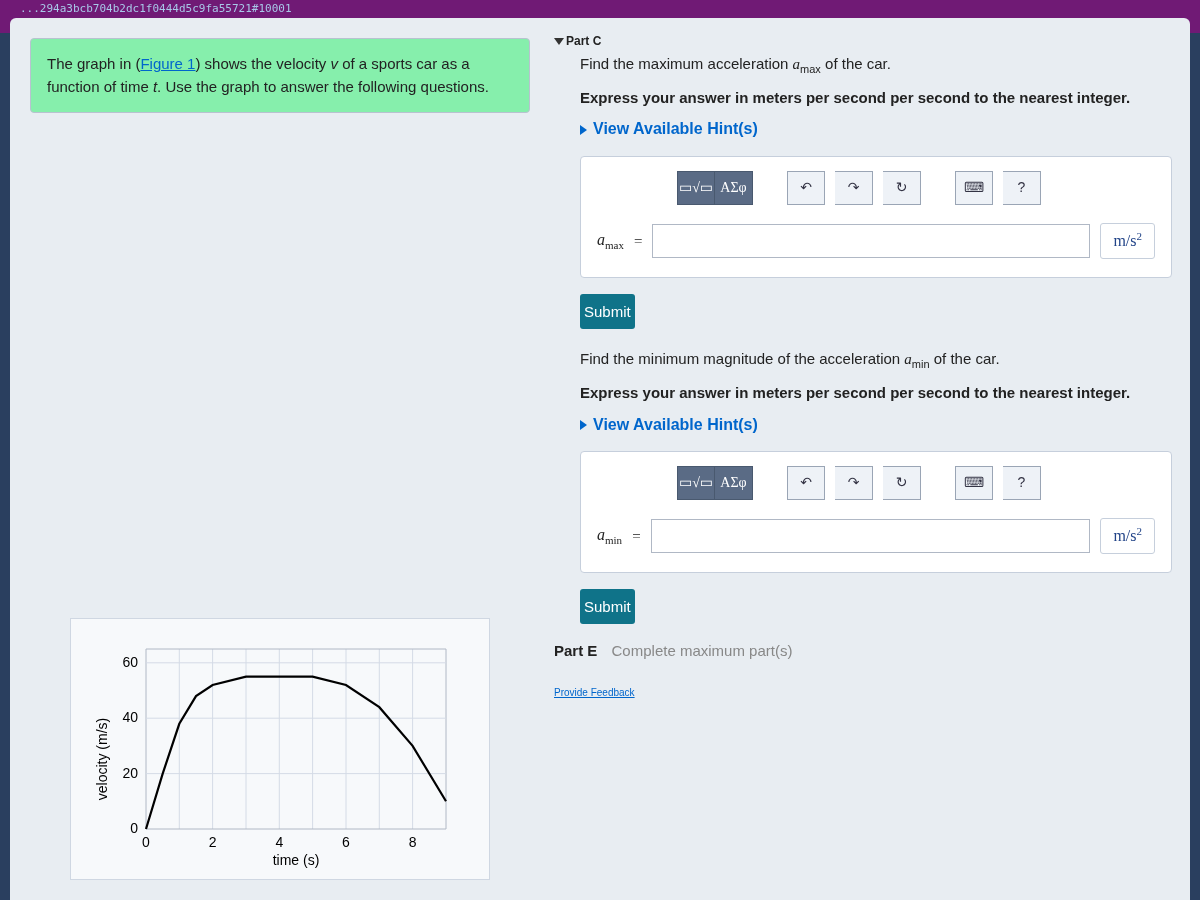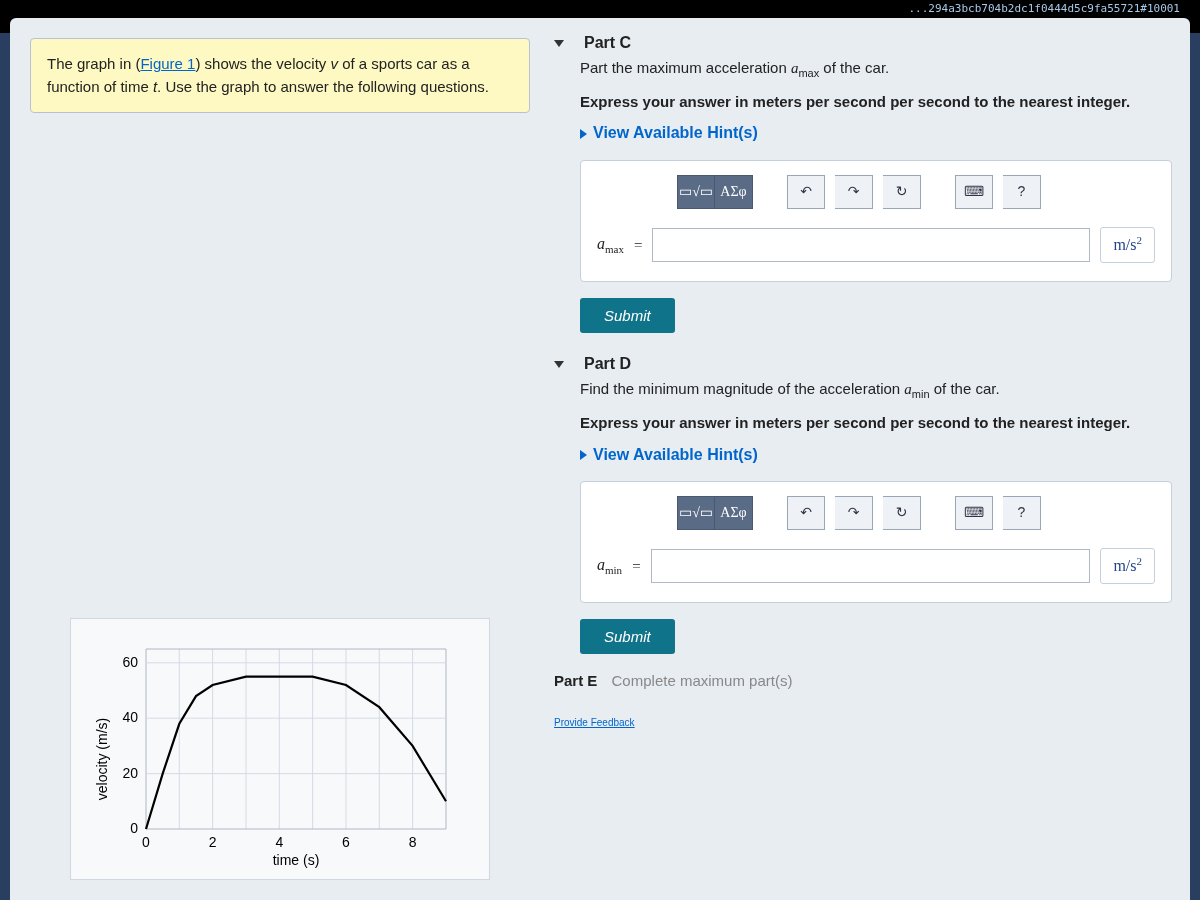--- a/index.html
+++ b/index.html
@@ -8,42 +8,42 @@
     background: #2a3f5f;
     width: 1200px;
     height: 900px;
     overflow: hidden;
     position: relative;
   }
   .url-bar {
     position: absolute;
     top: 0; left: 0; right: 0;
     height: 33px;
-    background: #000000;
+    background: #701a75;
     color: #a8c8e8;
     font-size: 11px;
-    text-align: right;
+    text-align: left;
     padding: 2px 20px;
     font-family: monospace;
   }
   .page {
     position: absolute;
     top: 18px; left: 10px; right: 10px; bottom: 0;
     background: #e8edf2;
     border-radius: 6px 6px 0 0;
     display: flex;
   }
   .left-col {
     width: 540px;
     padding: 20px;
     display: flex;
     flex-direction: column;
   }
   .problem-box {
-    background: #fef9c3;
+    background: #86efac;
     border: 1px solid #b8c2d0;
     border-radius: 4px;
     padding: 14px 16px;
     font-size: 15px;
     line-height: 1.5;
     color: #222;
   }
   .problem-box a { color: #0066cc; text-decoration: underline; }
   .problem-box .ital { font-style: italic; }
   .spacer { flex: 1; }
@@ -75,22 +75,22 @@
   .chart-svg { display: block; }
   .right-col {
     flex: 1;
     padding: 12px 18px 12px 4px;
     display: flex;
     flex-direction: column;
     gap: 18px;
     overflow: hidden;
   }
   .part-header {
-    display: flex; align-items: center; gap: 20px;
-    font-size: 16px; font-weight: bold; color: #222;
+    display: flex; align-items: center; gap: 2px;
+    font-size: 12px; font-weight: bold; color: #222;
     padding: 4px 0;
   }
   .caret-down {
     width: 0; height: 0;
     border-left: 5px solid transparent;
     border-right: 5px solid transparent;
     border-top: 7px solid #333;
   }
   .part-body {
     padding-left: 26px;
@@ -163,25 +163,24 @@
     font-size: 16px;
     background: #fff;
     color: #224488;
   }
   .unit-box sup { font-size: 11px; }
   .submit-btn {
     margin-top: 16px;
     background: #0f7389;
     color: #fff;
     border: none;
-    padding: 9px 24px;
+    padding: 9px 4px;
     font-size: 15px;
     border-radius: 3px;
     cursor: pointer;
-    font-style: italic;
   }
   .part-e-row {
     padding-left: 0px;
     font-size: 15px;
     color: #222;
   }
   .part-e-row .pe-label { font-weight: bold; margin-right: 10px; }
   .part-e-row .pe-msg { color: #888; }
   .feedback-link {
     color: #0066cc; text-decoration: underline;
@@ -252,21 +251,21 @@
 
   <div class="right-col">
 
     <div>
       <div class="part-header">
         <span class="caret-down"></span>
         <span>Part C</span>
       </div>
       <div class="part-body">
         <div>
-          <span>Part the maximum acceleration </span><span style="font-style:italic;font-family:'Times New Roman',serif">a</span><sub style="font-size:11px">max</sub><span> of the car.</span>
+          <span>Find the maximum acceleration </span><span style="font-style:italic;font-family:'Times New Roman',serif">a</span><sub style="font-size:11px">max</sub><span> of the car.</span>
         </div>
         <div class="bold" style="margin-top:8px">Express your answer in meters per second per second to the nearest integer.</div>
         <div class="hint-link">
           <span class="caret-right"></span>
           <span>View Available Hint(s)</span>
         </div>
         <div class="answer-box">
           <div class="toolbar">
             <div class="tool-group">
               <div class="tool-btn dark">▭√▭</div>
@@ -285,24 +284,20 @@
             <span>=</span>
             <input class="answer-input" type="text" style="">
             <span class="unit-box"><span>m/s</span><sup>2</sup></span>
           </div>
         </div>
         <button class="submit-btn">Submit</button>
       </div>
     </div>
 
     <div>
-      <div class="part-header">
-        <span class="caret-down"></span>
-        <span>Part D</span>
-      </div>
       <div class="part-body">
         <div>
           <span>Find the minimum magnitude of the acceleration </span><span style="font-style:italic;font-family:'Times New Roman',serif">a</span><sub style="font-size:11px">min</sub><span> of the car.</span>
         </div>
         <div class="bold" style="margin-top:8px">Express your answer in meters per second per second to the nearest integer.</div>
         <div class="hint-link">
           <span class="caret-right"></span>
           <span>View Available Hint(s)</span>
         </div>
         <div class="answer-box">

